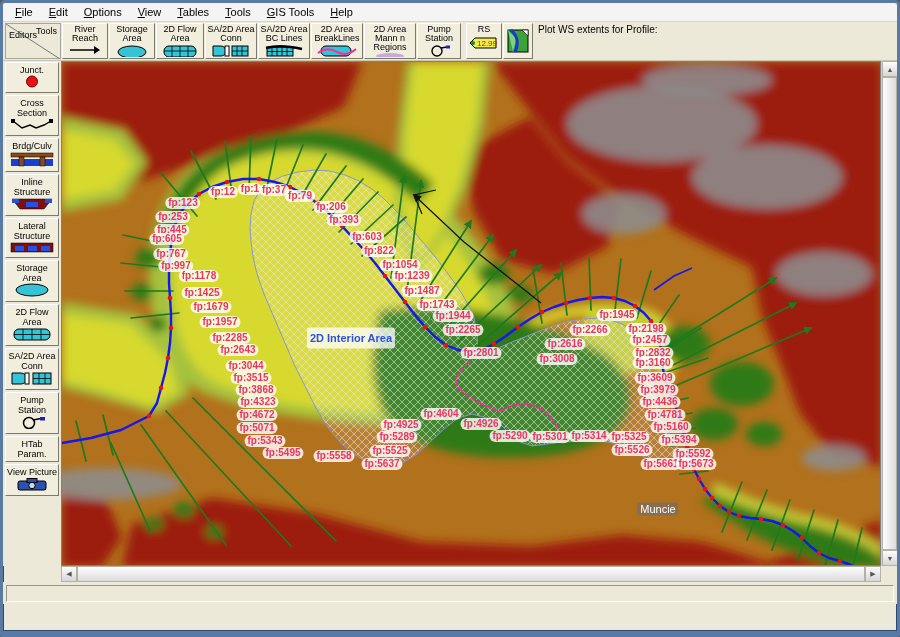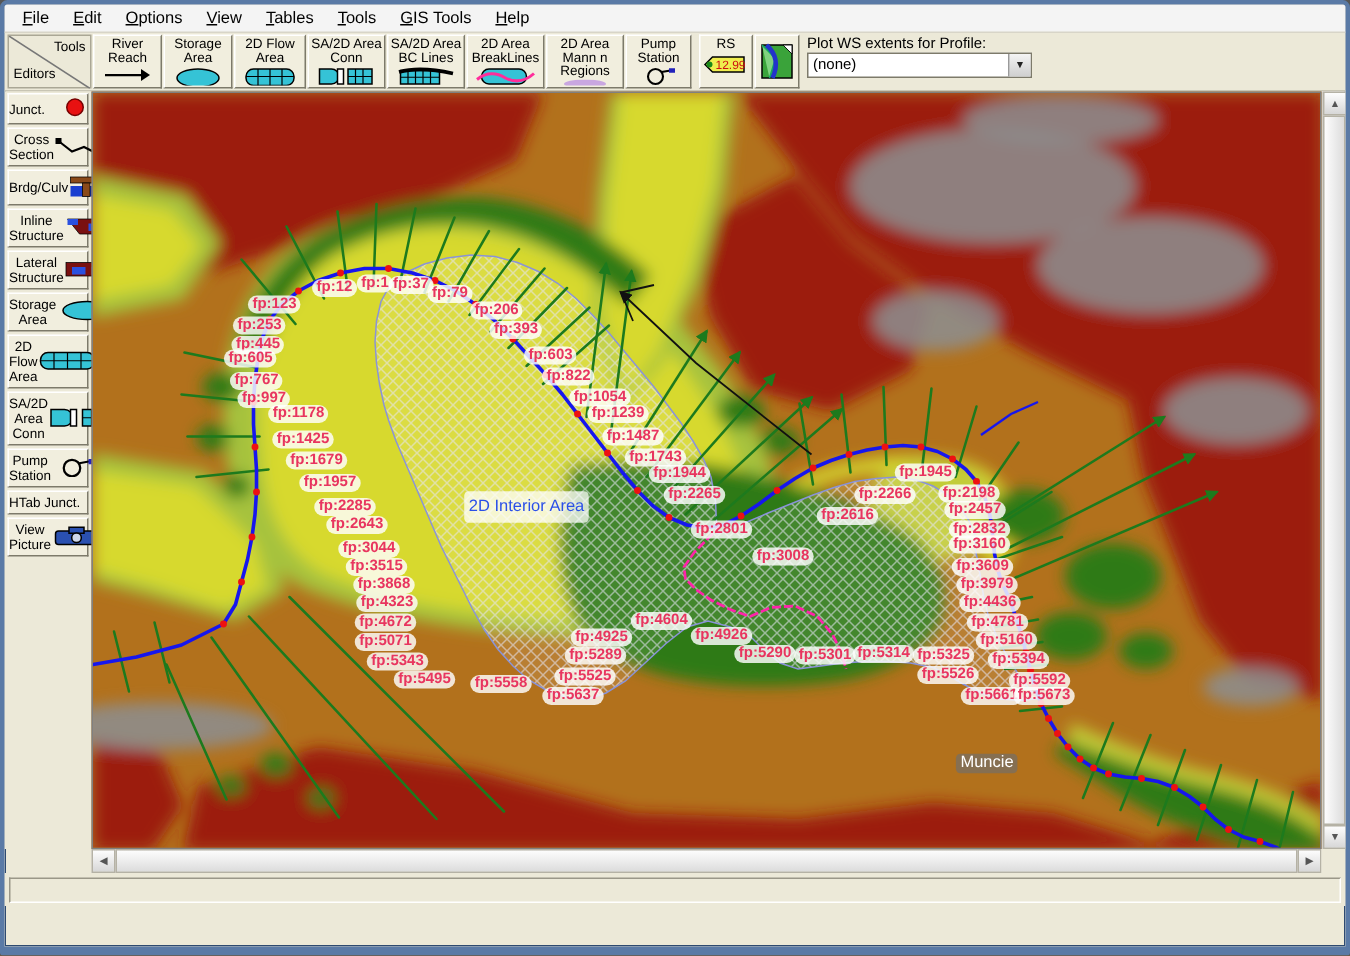--- a/index.html
+++ b/index.html
@@ -18,47 +18,47 @@
   .win-btn.close{width:44px;background:linear-gradient(#eb9282,#d4543c 45%,#b02a16);}
   
   .menubar{height:19px;background:#f4f4f4;border-bottom:1px solid #d8d5c8;display:flex;align-items:center;
     font-size:11px;color:#000;padding-left:4px;flex:0 0 auto;}
   .menu-item{padding:1px 8px;cursor:default;}
   
   .toolbar{height:39px;background:#ece9d8;display:flex;align-items:stretch;padding:1px 2px;gap:1px;flex:0 0 auto;border-bottom:1px solid #c8c5b4;}
   .tb-corner{width:56px;border:1px solid #9a97886;position:relative;font-size:9px;background:#ece9d8;
     border:1px solid #aaa795;}
   .tb-corner .c-top{position:absolute;top:2px;right:3px;}
-  .tb-corner .c-bot{position:absolute;bottom:4px;left:3px;}
+  .tb-corner .c-bot{position:absolute;bottom:18px;left:3px;}
   .tb-btn{border:1px solid;border-color:#fff #7d7a6a #7d7a6a #fff;background:#f1eede;font-size:9px;line-height:9px;
     text-align:center;display:flex;flex-direction:column;align-items:center;justify-content:flex-start;padding:1px 1px;color:#000;}
   .tb-btn svg{margin-top:1px;}
   .tb-sep{width:3px;}
   .tb-right{display:flex;flex:1;align-items:stretch;gap:2px;padding-left:4px;}
   .desc-wrap{display:flex;flex-direction:column;font-size:10px;flex:1;min-width:120px;padding-top:1px;}
   .desc-row{display:flex;align-items:center;gap:2px;}
   .desc-input{flex:1;height:17px;border:1px solid;border-color:#7d7a6a #fff #fff #7d7a6a;background:#fff;font-size:10px;padding:0 2px;}
   .spin{width:11px;height:17px;display:flex;flex-direction:column;border:1px solid #aaa;background:#e8e8e8;font-size:5px;line-height:7px;text-align:center;color:#444;}
   .dots-btn{width:18px;height:17px;border:1px solid;border-color:#fff #7d7a6a #7d7a6a #fff;background:#ece9d8;font-size:9px;text-align:center;line-height:14px;}
   .profile-wrap{width:150px;display:flex;flex-direction:column;font-size:10px;padding-top:1px;}
   .profile-box{height:17px;border:1px solid #7d7a6a;background:#fff;display:flex;align-items:center;}
   .profile-box span{flex:1;padding:0 3px;font-size:10px;}
   .dd-arrow{width:15px;height:100%;background:linear-gradient(#f4f4f4,#cfcfcf);border-left:1px solid #9a9a9a;
     display:flex;align-items:center;justify-content:center;font-size:7px;color:#222;}
   
   .body-row{display:flex;flex:0 0 auto;}
   .sidebar{width:58px;background:#ece9d8;display:flex;flex-direction:column;gap:2px;padding:1px 2px;}
   .side-btn{border:1px solid;border-color:#fff #7d7a6a #7d7a6a #fff;background:#f1eede;font-size:9px;line-height:10px;
-    text-align:center;padding:2px 0 2px 0;display:flex;flex-direction:row;align-items:center;color:#000;}
+    text-align:center;padding:2px 0 2px 0;display:flex;flex-direction:column;align-items:center;color:#000;}
   .map-holder{position:relative;width:820px;height:505px;border:1px solid #808080;background:#b2711c;overflow:hidden;}
   .map-holder svg.mapsvg{position:absolute;left:0;top:0;}
   .labels-layer{position:absolute;left:0;top:0;width:820px;height:505px;pointer-events:none;}
   .fp{position:absolute;transform:translate(-50%,-50%);font-size:10px;font-weight:bold;color:var(--fp_text);
     background:rgba(255,255,255,.82);border-radius:7px;padding:0 3px;line-height:12px;white-space:nowrap;}
-  .ann-interior{position:absolute;transform:translate(-50%,-50%);font-size:11px;font-weight:normal;color:var(--interior_blue);
+  .ann-interior{position:absolute;transform:translate(-50%,-50%);font-size:11px;font-weight:bold;color:var(--interior_blue);
     background:rgba(255,255,255,.75);border-radius:3px;padding:4px 3px;line-height:13px;white-space:nowrap;}
   .ann-city{position:absolute;transform:translate(-50%,-50%);font-size:11px;color:#fff;
     background:rgba(110,110,110,.65);border-radius:3px;padding:0 3px;line-height:13px;white-space:nowrap;}
   
   .vscroll{width:16px;height:505px;background:#f2f2f2;border-left:1px solid #d4d0c8;display:flex;flex-direction:column;}
   .hscroll-row{display:flex;height:16px;flex:0 0 auto;}
   .hscroll{width:820px;margin-left:58px;background:#f2f2f2;display:flex;}
   .sb-btn{width:16px;height:16px;background:linear-gradient(#fdfdfd,#d7d7d7);border:1px solid #b5b2a5;color:#555;
     font-size:7px;display:flex;align-items:center;justify-content:center;flex:0 0 auto;}
   .sb-thumb-v{flex:1;margin:0;background:linear-gradient(90deg,#fdfdfd,#dcdcdc);border:1px solid #b5b2a5;}
@@ -179,24 +179,20 @@
       <svg width="22" height="24" style="margin-top:4px">
           <rect x="1" y="1" width="20" height="22" fill="#3aa33a" stroke="#000"></rect>
           <path d="M1 1 L10 10 L6 23" stroke="#1a6" fill="#7fd37f"></path>
           <path d="M4 1 Q14 10 8 23" stroke="#2233cc" stroke-width="3" fill="none"></path>
           <path d="M15 1 L21 7 L21 1 Z" fill="#fff" stroke="#000" stroke-width=".6"></path>
         </svg>
     </div>
     <div class="tb-right">
       <div class="profile-wrap">
         <span style="white-space:nowrap">Plot WS extents for Profile:</span>
-        <div class="profile-box">
-          <span>(none)</span>
-          <div class="dd-arrow">▼</div>
-        </div>
       </div>
     </div>
   </div>
 
   <div class="body-row">
     <div class="sidebar" id="sidebar">
         <div class="side-btn">
           <span>Junct.</span>
           <span><svg width="40" height="13">
               <circle cx="20" cy="6.5" r="5.5" fill="#e81111" stroke="#700"></circle>
@@ -261,21 +257,21 @@
         </div>
         <div class="side-btn">
           <span>Pump Station</span>
           <span><svg width="34" height="14">
               <circle cx="14" cy="8" r="5.5" fill="none" stroke="#000" stroke-width="1.5"></circle>
               <line x1="18" y1="5" x2="26" y2="3.5" stroke="#000" stroke-width="1.5"></line>
               <rect x="25" y="2" width="5" height="3.5" fill="#22b"></rect>
             </svg></span>
         </div>
         <div class="side-btn">
-          <span>HTab Junct.</span>
+          <span>HTab Param.</span>
           <span></span>
         </div>
         <div class="side-btn">
           <span>View Picture</span>
           <span><svg width="34" height="14">
               <rect x="3" y="4" width="28" height="9" rx="2" fill="#2a50b0" stroke="#000"></rect>
               <rect x="12" y="1.5" width="10" height="4" fill="#2a50b0" stroke="#000"></rect>
               <circle cx="17" cy="8.5" r="3.2" fill="#cfd8ea" stroke="#000"></circle>
             </svg></span>
         </div>
@@ -482,21 +478,21 @@
           <div class="fp" style="left: 140px; top: 231px;">fp:1425</div>
           <div class="fp" style="left: 360px; top: 229px; text-align: right;">fp:1487</div>
           <div class="fp" style="left: 149px; top: 245px;">fp:1679</div>
           <div class="fp" style="left: 375px; top: 243px;">fp:1743</div>
           <div class="fp" style="left: 391px; top: 254px;">fp:1944</div>
           <div class="fp" style="left: 158px; top: 260px;">fp:1957</div>
           <div class="fp" style="left: 401px; top: 268px;">fp:2265</div>
           <div class="fp" style="left: 168px; top: 276px;">fp:2285</div>
           <div class="fp" style="left: 176px; top: 288px;">fp:2643</div>
           <div class="fp" style="left: 419px; top: 291px;">fp:2801</div>
-          <div class="fp" style="left: 460px; top: 297px; margin-top: 12px;">fp:3008</div>
+          <div class="fp" style="left: 495px; top: 297px;">fp:3008</div>
           <div class="fp" style="left: 503px; top: 282px;">fp:2616</div>
           <div class="fp" style="left: 528px; top: 268px;">fp:2266</div>
           <div class="fp" style="left: 555px; top: 253px;">fp:1945</div>
           <div class="fp" style="left: 584px; top: 267px;">fp:2198</div>
           <div class="fp" style="left: 588px; top: 278px;">fp:2457</div>
           <div class="fp" style="left: 591px; top: 291px;">fp:2832</div>
           <div class="fp" style="left: 184px; top: 304px;">fp:3044</div>
           <div class="fp" style="left: 591px; top: 301px;">fp:3160</div>
           <div class="fp" style="left: 189px; top: 316px;">fp:3515</div>
           <div class="fp" style="left: 593px; top: 316px;">fp:3609</div>

